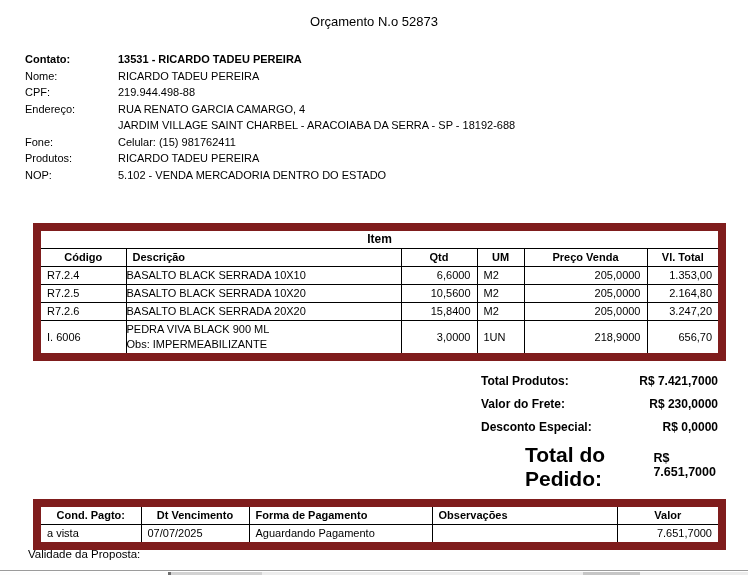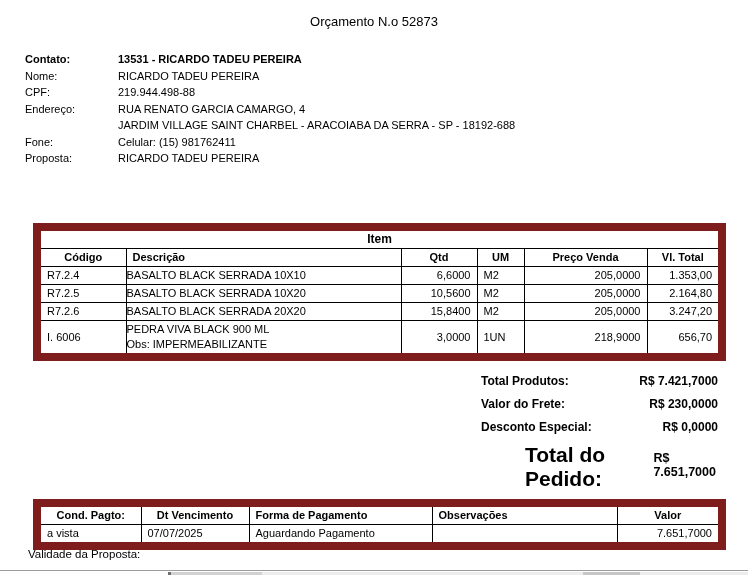--- a/index.html
+++ b/index.html
@@ -89,24 +89,28 @@
     <span class="client-label"></span>
     <span class="client-value">JARDIM VILLAGE SAINT CHARBEL - ARACOIABA DA SERRA - SP - 18192-688</span>
   </div>
 
   <div class="client-row">
     <span class="client-label">Fone:</span>
     <span class="client-value">Celular: (15) 981762411</span>
   </div>
 
   <div class="client-row">
-    <span class="client-label">Proposta:</span>
+    <span class="client-label">Produtos:</span>
     <span class="client-value">RICARDO TADEU PEREIRA</span>
   </div>
 
+  <div class="client-row">
+    <span class="client-label">NOP:</span>
+    <span class="client-value">5.102 - VENDA MERCADORIA DENTRO DO ESTADO</span>
+  </div>
 </div>
 
   <table class="item-table">
     <colgroup>
       <col style="width:89px">
         <col style="width:275px">
         <col style="width:76px">
       <col style="width:47px">
         <col style="width:123px">
         <col style="width:75px">

